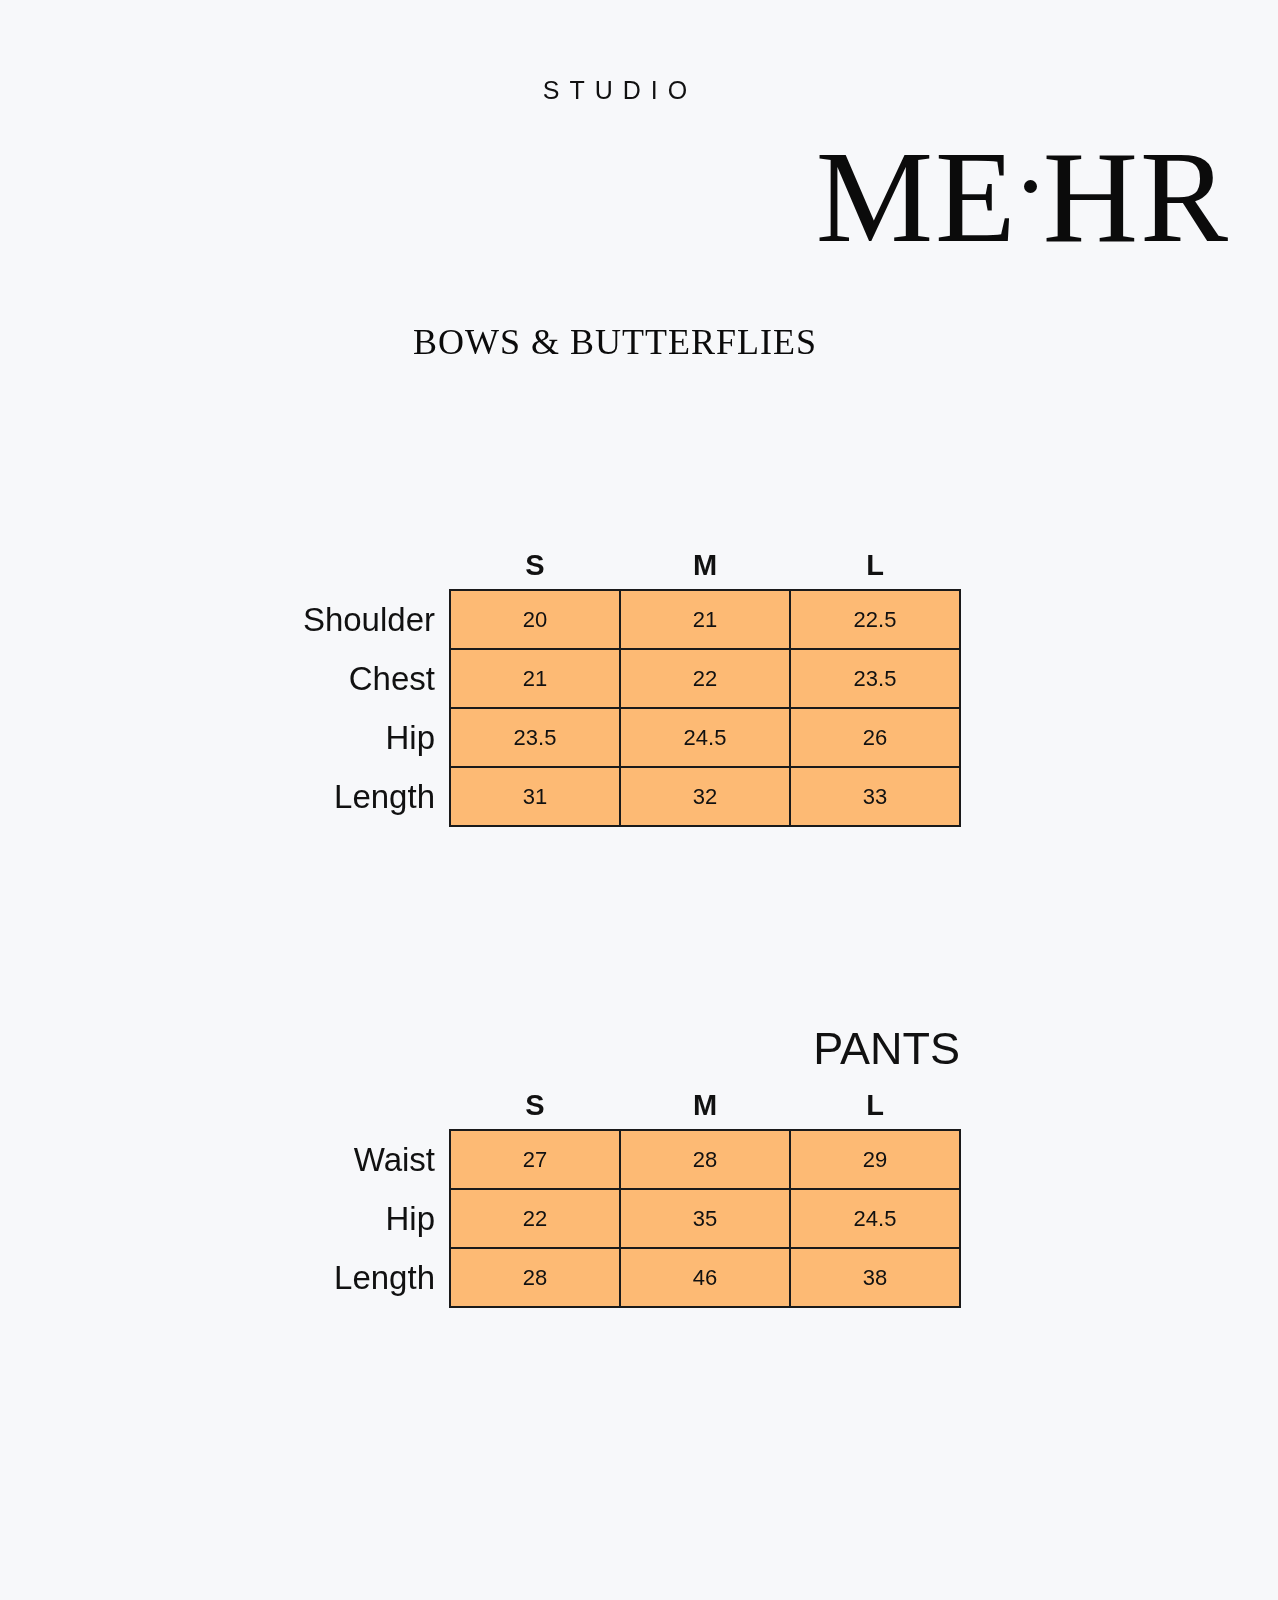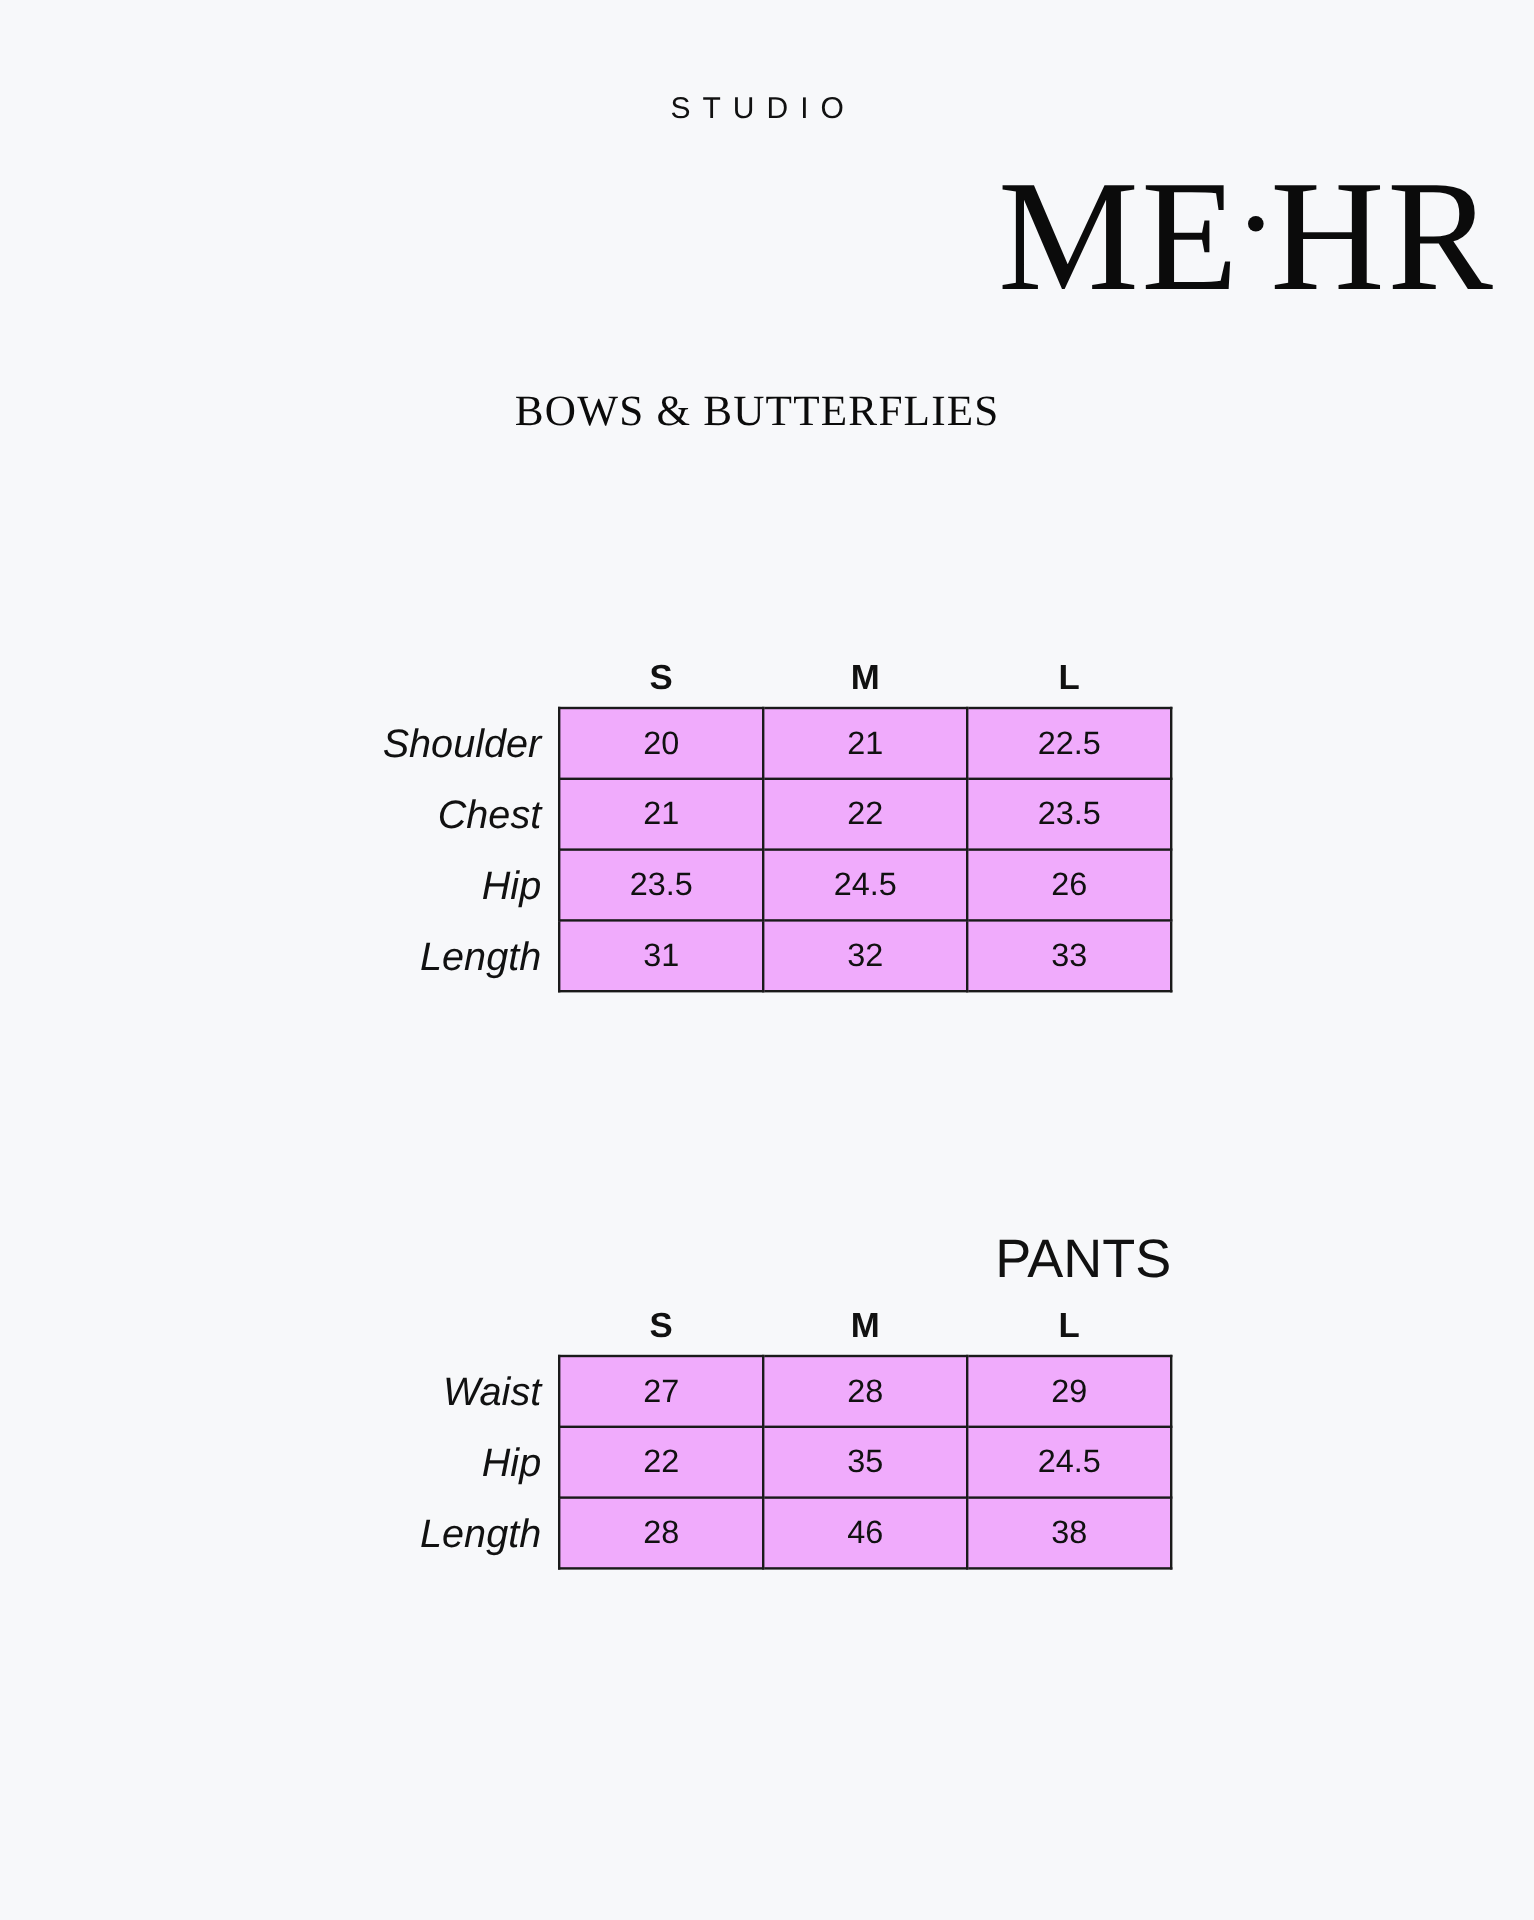--- a/index.html
+++ b/index.html
@@ -12,21 +12,20 @@
     background: #f7f8fa;
     font-family: "Liberation Sans", sans-serif;
     color: #111111;
     overflow: hidden;
   }
   .page {
     position: relative;
     width: 1230px;
     height: 1600px;
     box-sizing: border-box;
-    margin-left: 16px;
   }
 
   
   .brand {
     text-align: center;
     padding-top: 76px;
   }
   .brand-kicker {
     font-family: "Liberation Sans", sans-serif;
     font-size: 25px;
@@ -111,31 +110,30 @@
   table.size-table td.row-label {
     border: none;
     background: transparent;
     text-align: right;
     padding-right: 14px;
     font-family: "Liberation Sans", sans-serif;
     font-size: 33px;
     font-weight: 400;
     color: #111;
     white-space: nowrap;
-    font-style: italic;
   }
   table.size-table td.cell {
     border: 2px solid #1a1a1a;
     text-align: center;
     font-family: "Liberation Sans", sans-serif;
-    font-size: 27px;
+    font-size: 22px;
     font-weight: 400;
     color: #111;
     height: 55px;
-    background: #f0abfc;
+    background: #fdba74;
   }
 </style>
 </head>
 <body>
 
 <div class="page">
 
   <div class="brand">
     <div class="brand-kicker">STUDIO</div>
     <div class="brand-name">

